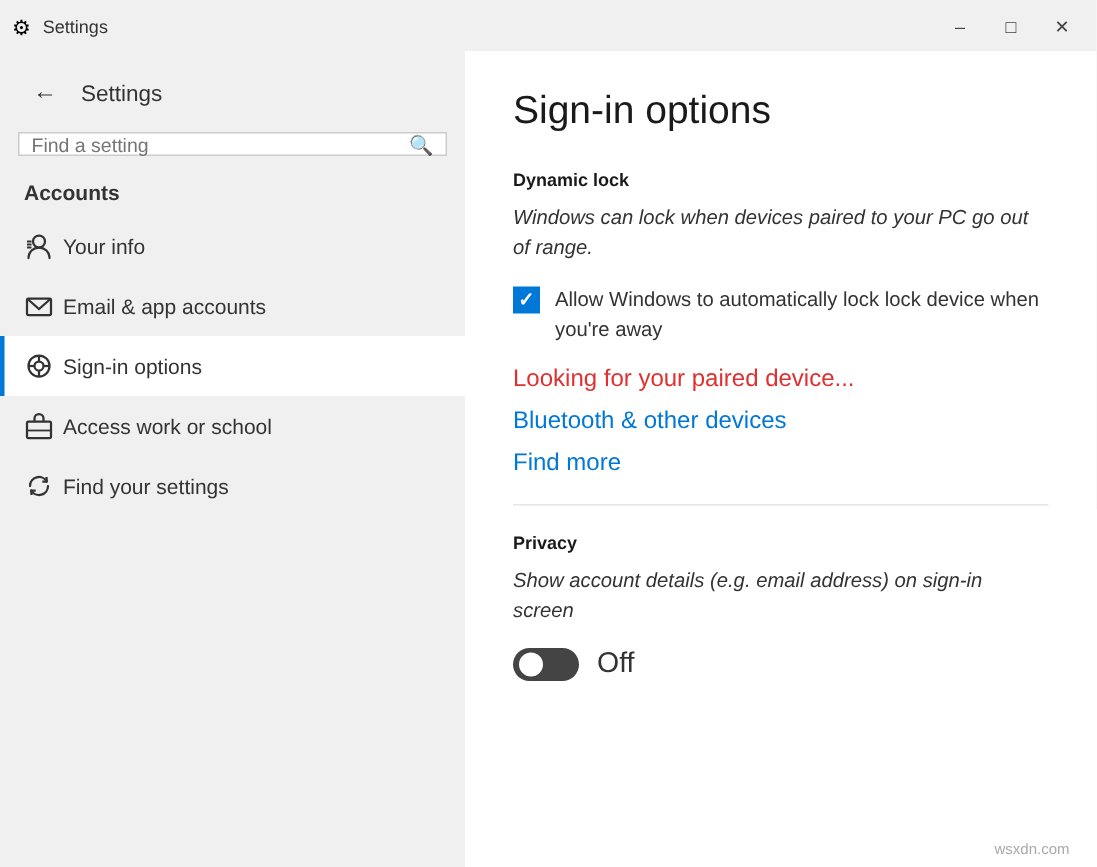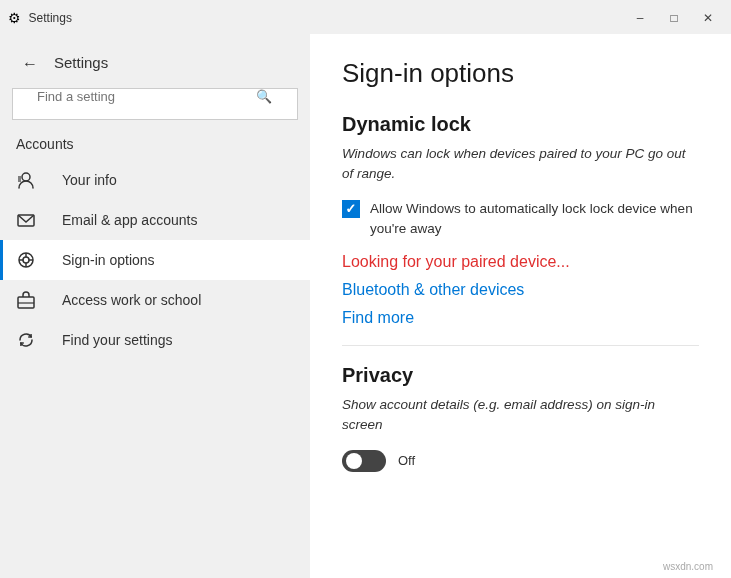--- a/index.html
+++ b/index.html
@@ -86,48 +86,48 @@
       height: 28px;
     }
     .sidebar-app-title {
       font-size: 15px;
       color: #333;
       font-weight: 400;
     }
     .search-box {
       margin: 4px 12px 12px 12px;
       display: flex;
-      align-items: flex-start;
+      align-items: center;
       background: #fff;
       border: 1px solid #ccc;
-      height: 32px;
-      padding: 0 24px;
+      height: 16px;
+      padding: 0 8px;
     }
     .search-input {
       flex: 1;
       border: none;
       background: transparent;
       outline: none;
       font-size: 13px;
       color: #333;
     }
     .search-icon {
       color: #555;
       font-size: 13px;
     }
     .sidebar-section-label {
       font-size: 14px;
-      font-weight: 400;
+      font-weight: 700;
       color: #333;
       padding: 4px 16px 8px 16px;
     }
     .nav-item {
       display: flex;
       align-items: center;
-      gap: 26px;
+      gap: 6px;
       padding: 10px 16px;
       cursor: pointer;
       font-size: 14px;
       color: #333;
       position: relative;
     }
     .nav-item.active {
       background: #fff;
       border-left: 3px solid #0078d7;
       padding-left: 13px;
@@ -148,21 +148,21 @@
       overflow-y: auto;
       background: #fff;
     }
     .page-title {
       font-size: 26px;
       font-weight: 300;
       color: #1a1a1a;
       margin-bottom: 24px;
     }
     .section-title {
-      font-size: 20px;
+      font-size: 12px;
       font-weight: 600;
       color: #1a1a1a;
       margin-bottom: 8px;
       margin-top: 8px;
     }
     .section-desc {
       font-size: 13.5px;
       color: #333;
       margin-bottom: 14px;
       line-height: 1.5;
@@ -232,21 +232,21 @@
     .toggle-knob {
       width: 16px;
       height: 16px;
       background: #fff;
       border-radius: 50%;
       position: absolute;
       left: 4px;
       transition: left 0.2s;
     }
     .toggle-label {
-      font-size: 13px;
+      font-size: 19px;
       color: #333;
     }
     .watermark {
       position: fixed;
       bottom: 6px;
       right: 18px;
       font-size: 10px;
       color: #aaa;
     }
   </style>

